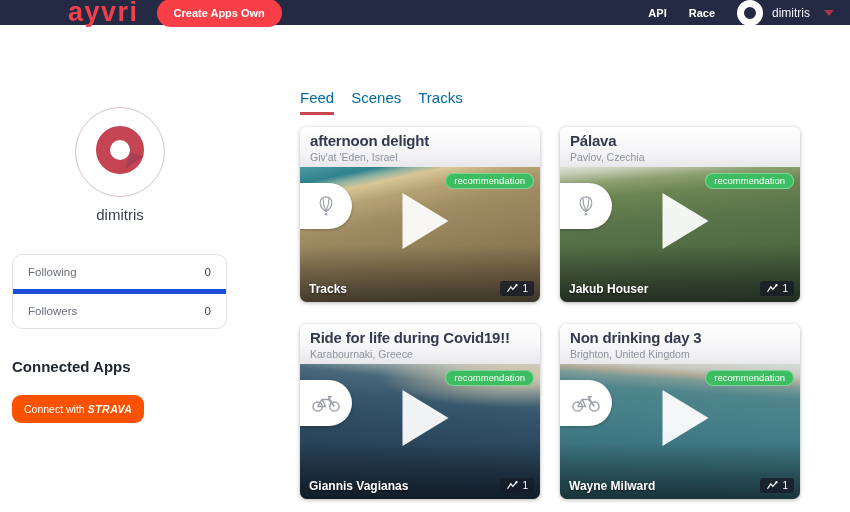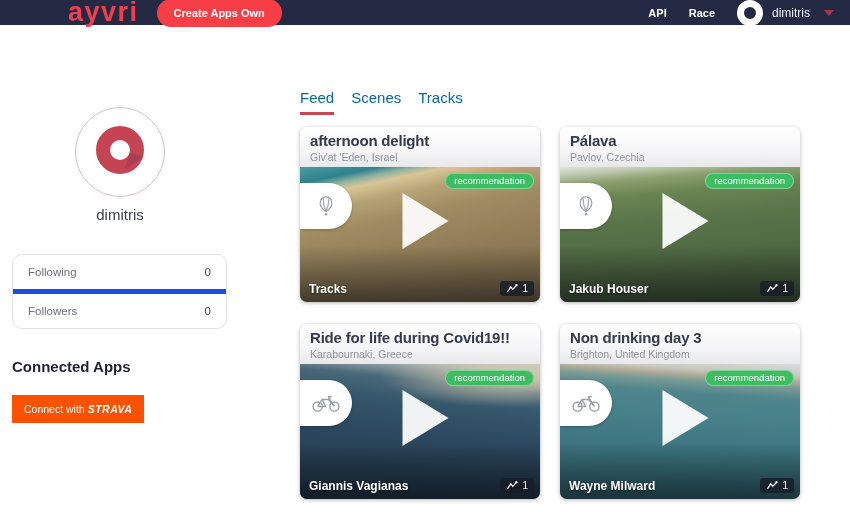--- a/index.html
+++ b/index.html
@@ -42,21 +42,21 @@
   .stats-card { position: absolute; left: 12px; top: 254px; width: 215px; background: #fff;
                 border: 1px solid #e2e2e4; border-radius: 10px; }
   .stat-row { display: flex; justify-content: space-between; align-items: center;
               padding: 11px 15px; font-size: 11.5px; cursor: pointer; }
   .stat-row + .stat-row { border-top: 5px solid #1d4ed8; }
   .stat-label { color: #6a6f78; }
   .stat-value { color: #3a3f4c; }
   .apps-heading { position: absolute; left: 12px; top: 358px; font-size: 15px; font-weight: bold;
                   color: #1f242f; }
   .strava-btn { position: absolute; left: 12px; top: 395px; background: #fc5200; color: #fff;
-                border: none; border-radius: 0; padding: 8px 12px; font-size: 10.5px;
+                border: none; border-radius: 9px; padding: 8px 12px; font-size: 10.5px;
                 font-family: "Liberation Sans", sans-serif; cursor: pointer; }
   .strava-brand { font-weight: bold; font-style: italic; letter-spacing: 0.5px; }
 
   
   .tabs { position: absolute; left: 300px; top: 89px; display: flex; }
   .tab { font-size: 15px; color: #0369a1; margin-right: 17px; padding-bottom: 6px; cursor: pointer; }
   .tab.active { border-bottom: 3px solid #c8474f; }
 
   
   .feed-grid { position: absolute; left: 300px; top: 127px; width: 500px;

